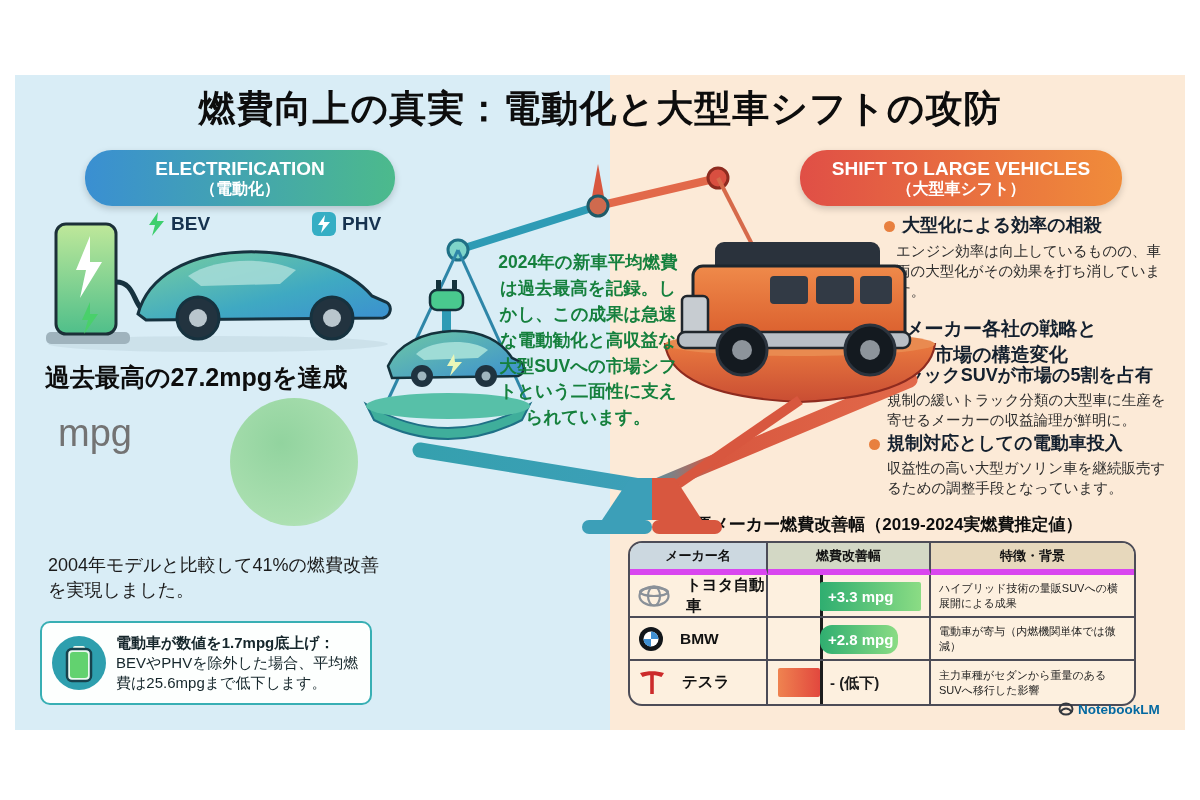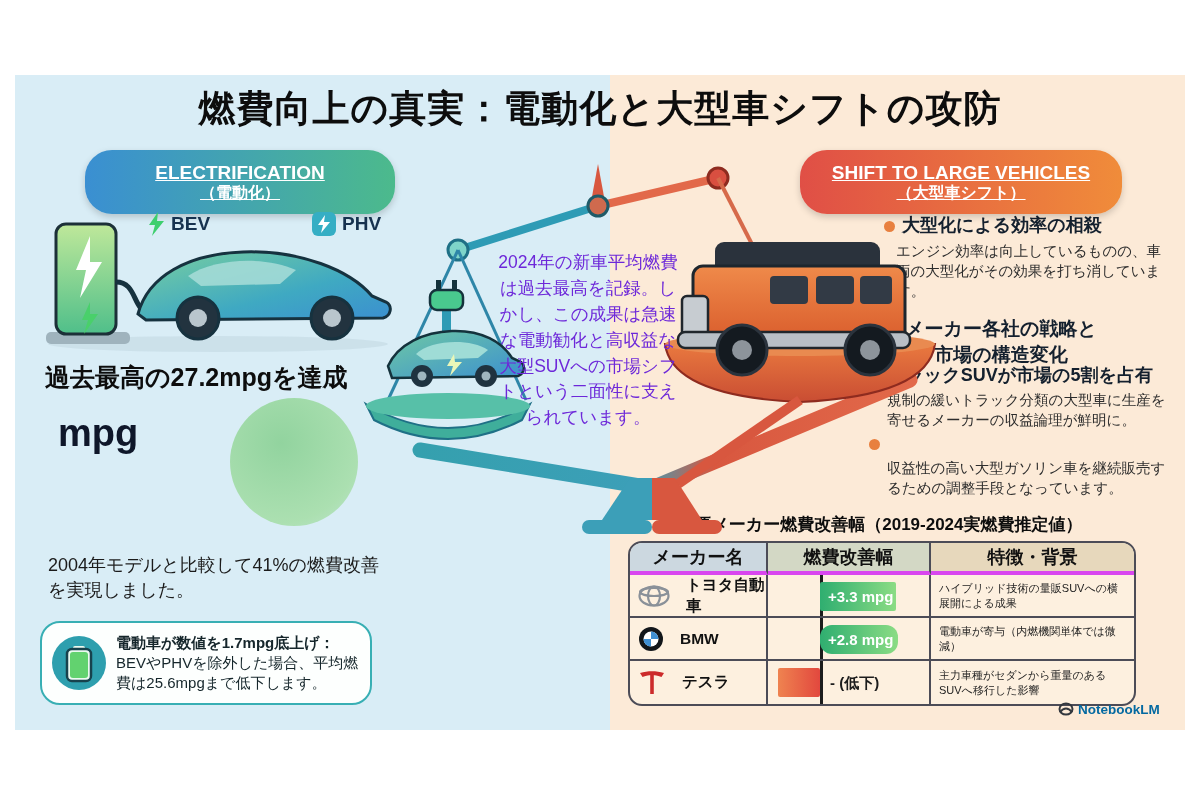--- a/index.html
+++ b/index.html
@@ -5,62 +5,62 @@
   html,body{margin:0;padding:0;background:#ffffff;}
   #stage{position:relative;width:1200px;height:800px;overflow:hidden;
     font-family:"Liberation Sans","DejaVu Sans",sans-serif;color:#111;}
   .abs{position:absolute;}
   
   #bg-left{left:15px;top:75px;width:595px;height:655px;background:#d9edf6;}
   #bg-right{left:610px;top:75px;width:575px;height:655px;background:#fcead7;}
   
   #main-title{left:15px;top:84px;width:1170px;text-align:center;font-size:37px;font-weight:800;color:#0d0d0d;letter-spacing:1px;}
   
-  .pill{height:64px;border-radius:27px;display:flex;flex-direction:column;align-items:center;justify-content:center;
-    color:#fff;font-weight:800;box-shadow:0 3px 7px rgba(0,0,0,.18);line-height:1.15;text-decoration:underline;}
+  .pill{height:56px;border-radius:27px;display:flex;flex-direction:column;align-items:center;justify-content:center;
+    color:#fff;font-weight:800;box-shadow:0 3px 7px rgba(0,0,0,.18);line-height:1.15;}
   #pill-left{left:85px;top:150px;width:310px;background:linear-gradient(90deg,#3a8fd2,#4cba8c);}
   #pill-right{left:800px;top:150px;width:322px;background:linear-gradient(90deg,#e04f46,#f08c3a);}
   .pill .en{font-size:19px;}
   .pill .ja{font-size:16px;}
   
   .ev-label{display:flex;align-items:center;gap:6px;font-size:19px;font-weight:800;color:#16324f;}
   #bev-label{left:148px;top:212px;}
   #phv-label{left:312px;top:212px;}
   
   #record-line{left:45px;top:361px;font-size:25px;font-weight:800;color:#0d0d0d;}
   #green-circle{left:230px;top:398px;width:128px;height:128px;border-radius:50%;
     background:radial-gradient(circle at 40% 35%,#8ed29a,#a9dfad 70%,rgba(169,223,173,.55));opacity:.95;}
   #big-number-wrap{left:50px;top:412px;display:flex;align-items:flex-end;}
   #big-number{font-size:102px;font-weight:800;line-height:1.25;
     background:linear-gradient(110deg,#3b82d0 10%,#38a8a0 60%,#44b98c 95%);
     -webkit-background-clip:text;background-clip:text;color:transparent;letter-spacing:-2px;}
-  #big-unit{font-size:38px;font-weight:700;color:#0f172a;margin:0 0 26px 8px;}
+  #big-unit{font-size:38px;font-weight:400;color:#737373;margin:0 0 26px 8px;}
   #comparison-text{left:48px;top:553px;width:332px;font-size:18px;line-height:1.4;color:#1b1b1b;}
   
   #battery-callout{left:40px;top:621px;width:332px;height:84px;background:#fdfffe;border:2.5px solid #38afb4;
-    border-radius:20px;display:flex;align-items:center;padding:0 10px 0 8px;box-sizing:border-box;gap:8px;}
+    border-radius:10px;display:flex;align-items:center;padding:0 10px 0 8px;box-sizing:border-box;gap:8px;}
   #battery-note{font-size:15px;line-height:1.32;color:#15262b;}
   #battery-note .b{font-weight:800;}
   
-  #center-paragraph{left:497px;top:250px;width:182px;text-align:center;font-size:17.5px;font-weight:400;
-    line-height:1.48;color:#6d28d9;z-index:3;}
+  #center-paragraph{left:497px;top:250px;width:182px;text-align:center;font-size:17.5px;font-weight:700;
+    line-height:1.48;color:#15803d;z-index:3;}
   
   .dot{width:11px;height:11px;border-radius:50%;background:#e8803f;}
   .b-title{font-size:18px;font-weight:800;color:#14202e;}
   .b-body{font-size:14.5px;line-height:1.38;color:#2d2d2d;}
   #subheading{left:868px;top:316px;width:266px;text-align:center;font-size:19px;font-weight:800;color:#14202e;line-height:1.35;}
   
   #table-title{left:620px;top:513px;width:520px;text-align:center;font-size:17px;font-weight:800;color:#0d0d0d;}
   #maker-table{left:628px;top:541px;width:508px;border:2.5px solid #4c4c57;border-radius:14px;overflow:hidden;
     background:#fdf0df;box-sizing:border-box;}
   .trow{display:grid;grid-template-columns:138px 163px 1fr;}
   .cell{border-right:2px solid #4c4c57;box-sizing:border-box;}
   .cell:last-child{border-right:none;}
   .hrow .cell{height:32px;display:flex;align-items:center;justify-content:center;
-    font-size:18px;font-weight:800;border-bottom:4px solid #d946ef;color:#111;}
+    font-size:13px;font-weight:800;border-bottom:6px solid #d946ef;color:#111;}
   .h1{background:#ccd8e0;}.h2{background:#d3d8c5;}.h3{background:#e7d8bc;}
   .drow .cell{height:43px;border-bottom:2px solid #4c4c57;}
   .drow:last-child .cell{border-bottom:none;}
   .maker-cell{display:flex;align-items:center;gap:16px;padding-left:8px;font-size:15.5px;font-weight:800;color:#111;}
   .bar-cell{position:relative;}
   .bar-axis{position:absolute;left:52px;top:0;width:2.5px;height:100%;background:#1c1c1c;}
   .bar{position:absolute;top:7px;height:29px;border-radius:2px;display:flex;align-items:center;
     padding-left:8px;box-sizing:border-box;color:#fff;font-weight:800;font-size:15px;white-space:nowrap;
     background:linear-gradient(90deg,#2fae70,#8bdc84);}
   .bar.neg{background:linear-gradient(90deg,#ef8350,#e2483e);}
@@ -236,20 +236,21 @@
   <div class="abs" id="subheading">
     <div>メーカー各社の戦略と</div>
     <div>市場の構造変化</div>
   </div>
 
   <div class="abs dot" style="left:869px;top:371px;"></div>
   <div class="abs b-title" style="left:887px;top:363px;">トラックSUVが市場の5割を占有</div>
   <div class="abs b-body" style="left:887px;top:390px;width:282px;">規制の緩いトラック分類の大型車に生産を寄せるメーカーの収益論理が鮮明に。</div>
 
   <div class="abs dot" style="left:869px;top:439px;"></div>
+  <div class="abs b-title" style="left:887px;top:431px;">規制対応としての電動車投入</div>
   <div class="abs b-body" style="left:887px;top:458px;width:282px;">収益性の高い大型ガソリン車を継続販売するための調整手段となっています。</div>
 
   <div class="abs" id="table-title">主要メーカー燃費改善幅（2019-2024実燃費推定値）</div>
   <div class="abs" id="maker-table">
     <div class="trow hrow">
       <div class="cell h1">メーカー名</div>
       <div class="cell h2">燃費改善幅</div>
       <div class="cell h3">特徴・背景</div>
     </div>
 
@@ -259,21 +260,21 @@
           <svg width="32" height="24" viewBox="0 0 32 24">
             <ellipse cx="16" cy="12" rx="14.5" ry="9.5" fill="none" stroke="#8a9199" stroke-width="2.2"></ellipse>
             <ellipse cx="16" cy="12" rx="6" ry="9.5" fill="none" stroke="#8a9199" stroke-width="2.2"></ellipse>
             <ellipse cx="16" cy="8" rx="14" ry="4" fill="none" stroke="#8a9199" stroke-width="2.2"></ellipse>
           </svg>
         </span>
         <span>トヨタ自動車</span>
       </div>
       <div class="cell bar-cell">
         <div class="bar-axis"></div>
-        <div class="bar" style="width: 76px; left: 52px;">
+        <div class="bar" style="width: 101px; left: 52px;">
           <span>+3.3 mpg</span>
         </div>
       </div>
       <div class="cell note-cell">
         <span>ハイブリッド技術の量販SUVへの横展開による成果</span>
       </div>
     </div>
 
     <div class="trow drow">
       <div class="cell maker-cell">

